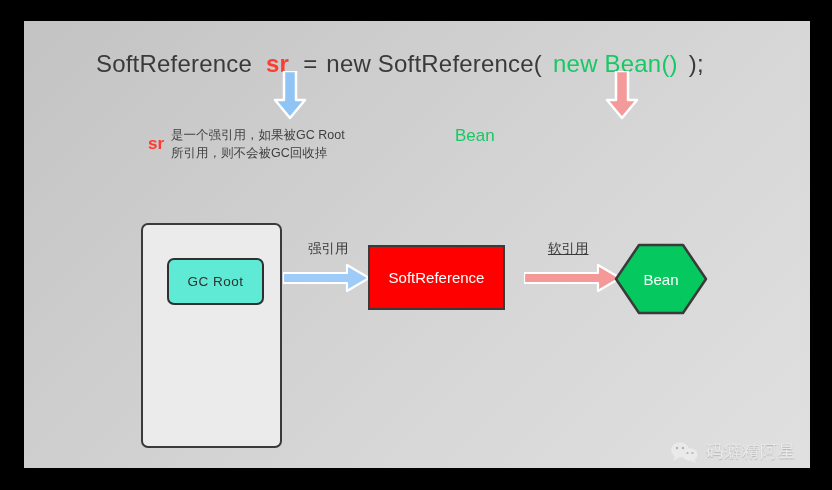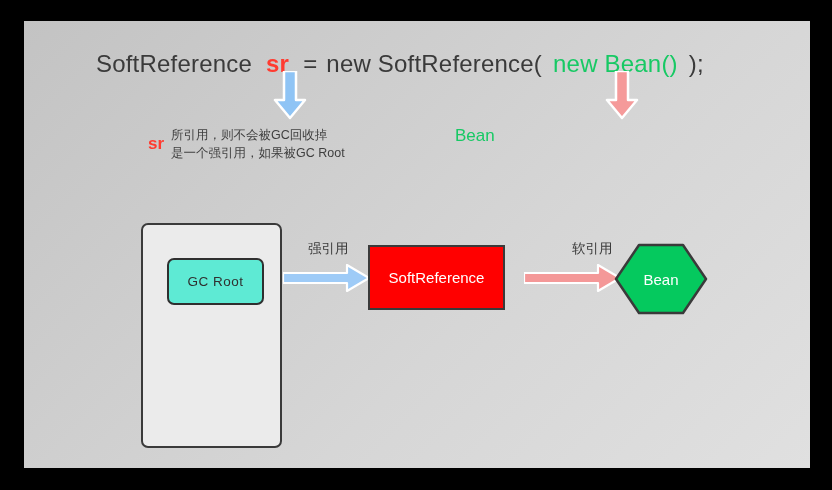--- a/index.html
+++ b/index.html
@@ -188,22 +188,22 @@
 
     <div class="down-arrow" style="left:580px; top:50px;">
       <svg width="36" height="50" viewBox="0 0 36 50">
         <path d="M12,0 L24,0 L24,29 L33,29 L18,47 L3,29 L12,29 Z" fill="#f59a9a" stroke="#ffffff" stroke-width="2.5" stroke-linejoin="round"></path>
       </svg>
     </div>
 
     <div class="annot" style="left:124px; top:105px;">
       <div class="key key-sr">sr</div>
       <div class="lines">
+        <div>是一个强引用，如果被GC Root</div>
         <div>所引用，则不会被GC回收掉</div>
-        <div>是一个强引用，如果被GC Root</div>
       </div>
     </div>
 
     <div class="annot" style="left:431px; top:105px;">
       <div class="key key-bean">Bean</div>
     </div>
 
     <div class="gcroot-container">
       <div class="gcroot-box">GC  Root</div>
     </div>
@@ -215,24 +215,37 @@
     </div>
     <div class="edge-label" style="left:284px; top:219px;text-align:right;">强引用</div>
 
     <div class="softref-box">SoftReference</div>
 
     <div class="h-arrow" style="left:500px; top:243px;">
       <svg width="98" height="28" viewBox="0 0 98 28">
         <path d="M0,9 L74,9 L74,1 L96,14 L74,27 L74,19 L0,19 Z" fill="#f49898" stroke="#ffffff" stroke-width="2.2" stroke-linejoin="round"></path>
       </svg>
     </div>
-    <div class="edge-label" style="left:548px; top:219px;">软引用</div>
+    <div class="edge-label" style="left:524px; top:219px;text-decoration:underline;">软引用</div>
 
     <div class="bean-hex">
       <svg width="94" height="72" viewBox="0 0 94 72">
         <polygon points="25,2 69,2 92,36 69,70 25,70 2,36" fill="#05c95e" stroke="#3a3a3a" stroke-width="2.5" stroke-linejoin="round"></polygon>
       </svg>
       <div class="hex-label">Bean</div>
     </div>
 
+    <div class="watermark">
+      <svg class="wechat-icon" width="30" height="22" viewBox="0 0 30 22">
+        <ellipse cx="10" cy="9" rx="9" ry="7.5" fill="#f2f2f2"></ellipse>
+        <polygon points="5,14 3,20 9,16.5" fill="#f2f2f2"></polygon>
+        <circle cx="7" cy="7" r="1.3" fill="#9a9a9a"></circle>
+        <circle cx="13" cy="7" r="1.3" fill="#9a9a9a"></circle>
+        <ellipse cx="20" cy="13.5" rx="7.5" ry="6.2" fill="#f2f2f2"></ellipse>
+        <polygon points="24,18 26,22 21,19.5" fill="#f2f2f2"></polygon>
+        <circle cx="17.5" cy="12" r="1.1" fill="#9a9a9a"></circle>
+        <circle cx="22.5" cy="12" r="1.1" fill="#9a9a9a"></circle>
+      </svg>
+      <span class="wm-text">码癖精阿星</span>
+    </div>
 
   </div>
 </div>
 
 </body></html>

